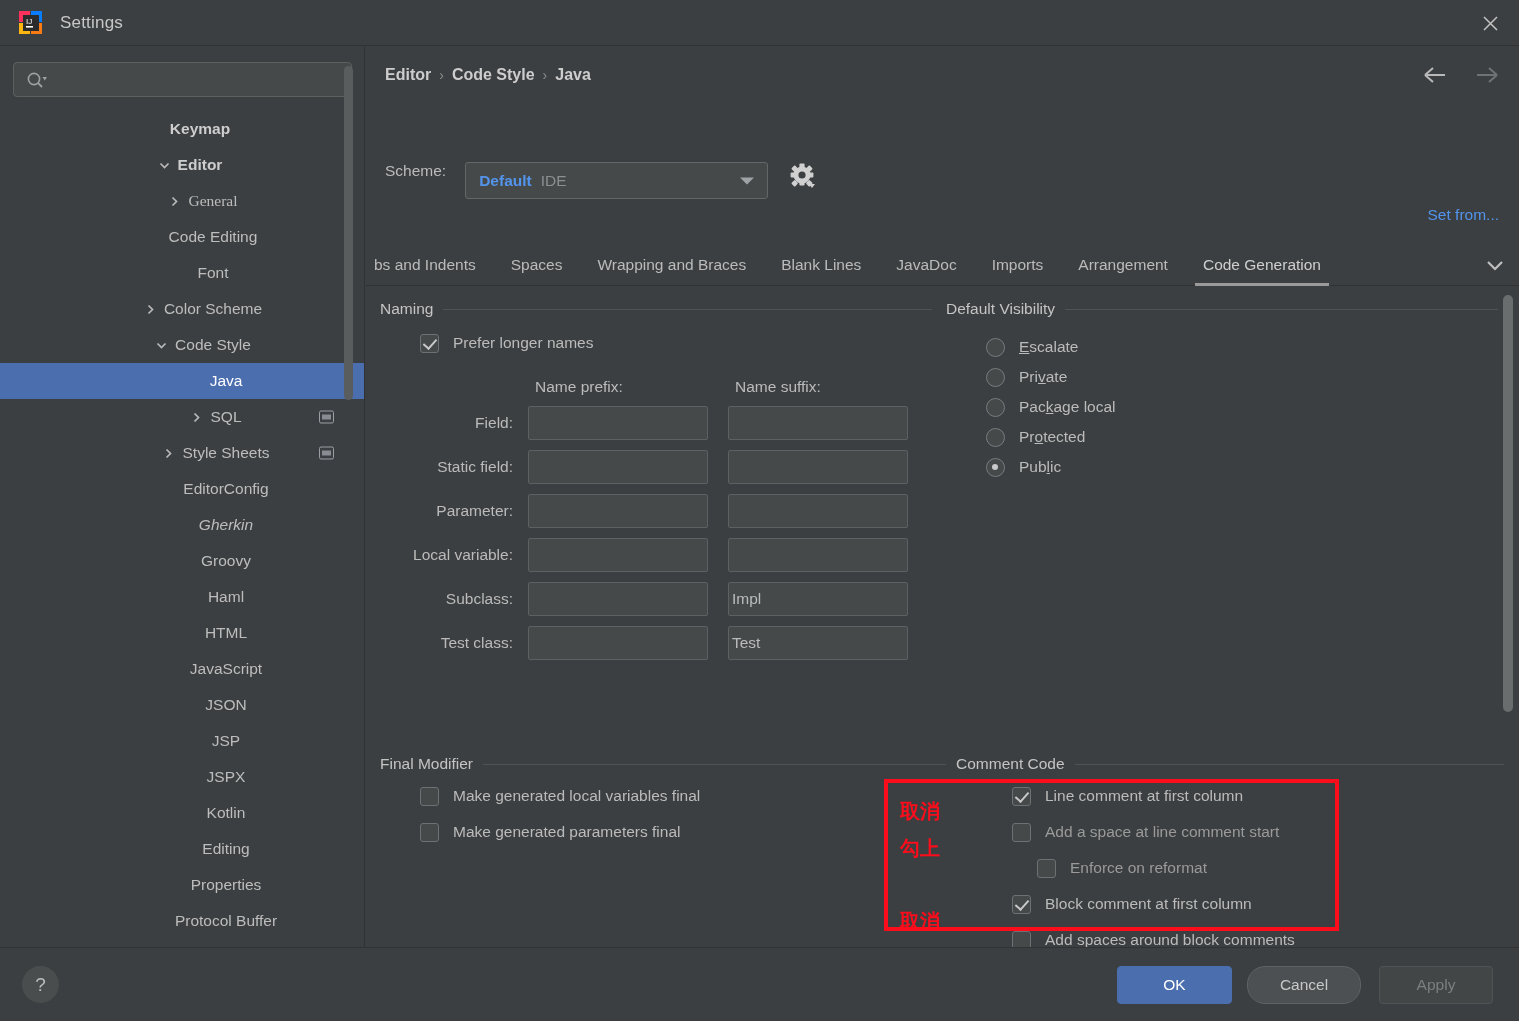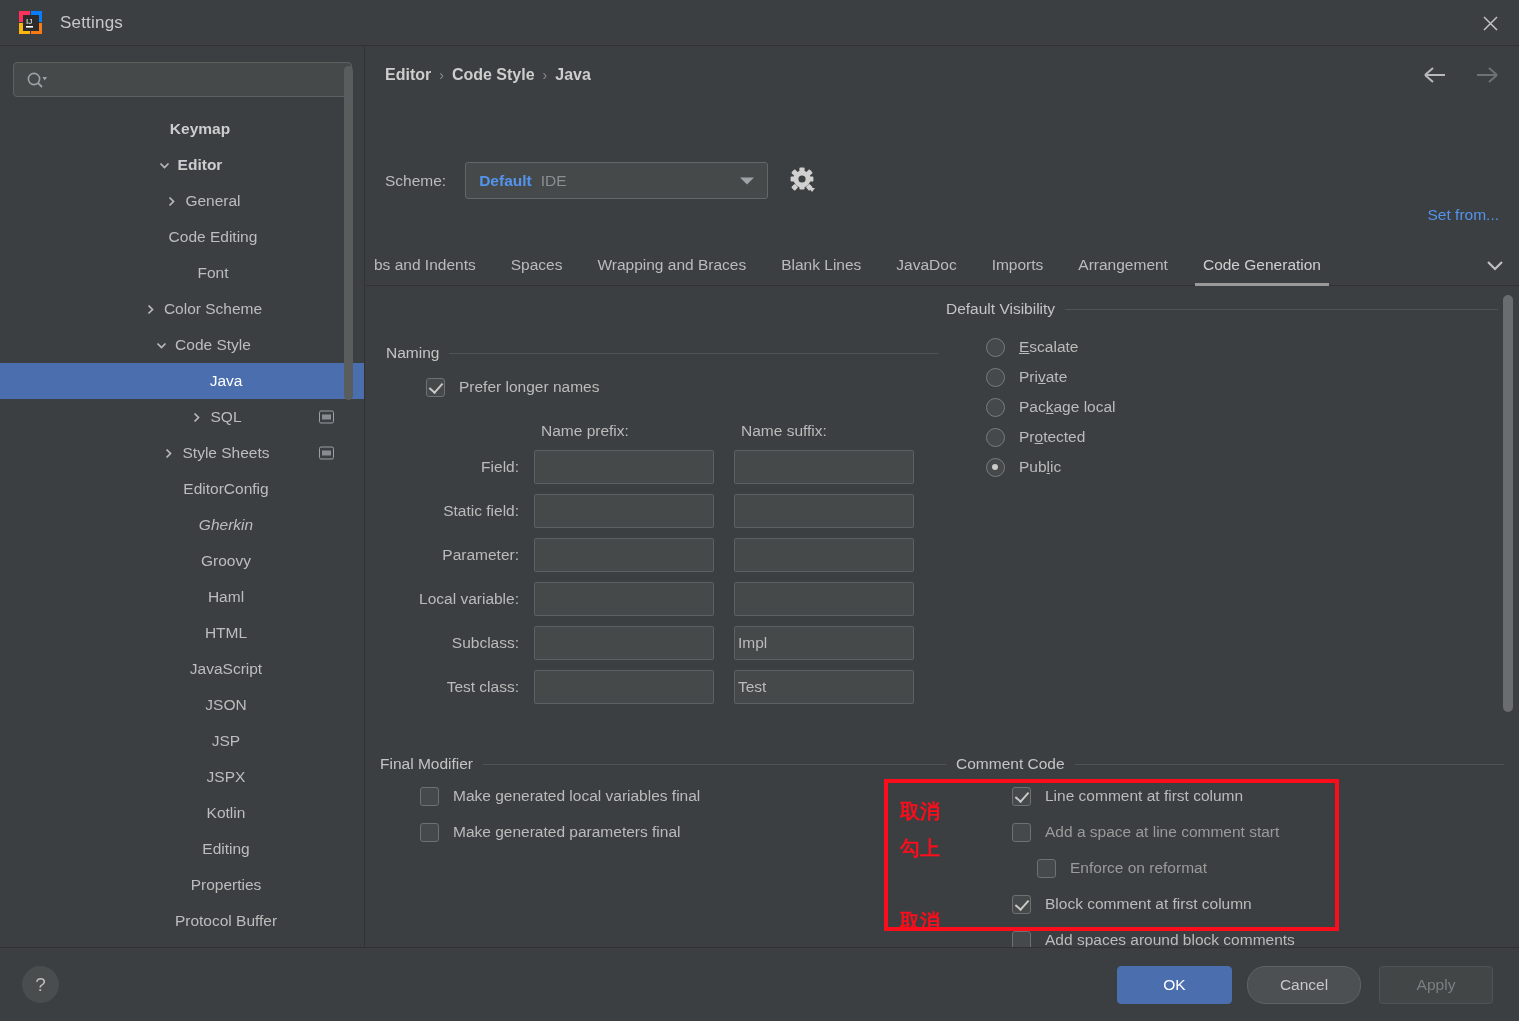--- a/index.html
+++ b/index.html
@@ -70,21 +70,21 @@
     background: #3c3f41;
   }
   .breadcrumb {
     position: absolute; left: 19px; top: 20px; font-size: 16px;
     font-weight: bold; color: #cdcdcd; display: flex; align-items: center; gap: 8px;
   }
   .crumb-sep { color: #8d8d8d; font-weight: normal; font-size: 14px; }
   .nav-arrows { position: absolute; right: 19px; top: 18px; display: flex; gap: 26px; }
   .nav-arrow { width: 26px; height: 24px; }
 
-  .scheme-row { position: absolute; left: 19px; top: 116px; display: flex; align-items: center; }
+  .scheme-row { position: absolute; left: 19px; top: 116px; display: flex; align-items: flex-start; }
   .scheme-label { font-size: 15.5px; color: #bbbbbb; margin-right: 19px; }
   .scheme-combo {
     width: 303px; height: 37px; background: #45494a; border: 1px solid #646767;
     border-radius: 3px; display: flex; align-items: center; padding: 0 10px 0 13px;
     position: relative;
   }
   .scheme-name { color: #5394ec; font-weight: bold; font-size: 15.5px; }
   .scheme-sub { color: #8b8f91; font-size: 15.5px; margin-left: 9px; }
   .combo-caret {
     position: absolute; right: 13px; top: 50%; transform: translateY(-50%);
@@ -120,21 +120,21 @@
   .panel { position: absolute; left: 0; top: 241px; width: 1153px; height: 660px; }
   .panel-scroll-track {
     position: absolute; right: 6px; top: 8px; width: 10px; height: 417px;
     background: #6a6d6e; border-radius: 5px;
   }
 
   .group-title-row { display: flex; align-items: center; gap: 10px; }
   .group-title { font-size: 15.5px; color: #c4c4c4; white-space: nowrap; }
   .group-line { flex: 1; height: 1px; background: #4f5355; }
 
-  .sec-naming { position: absolute; left: 20px; top: 13px; width: 552px; margin-top: 44px; }
+  .sec-naming { position: absolute; left: 14px; top: 13px; width: 552px; }
   .sec-visibility { position: absolute; left: 580px; top: 13px; width: 552px; }
   .sec-final { position: absolute; left: 14px; top: 468px; width: 552px; }
   .sec-comment { position: absolute; left: 566px; top: 468px; width: 572px; }
 
   
   .cb-row { display: flex; align-items: flex-start; height: 30px; }
   .cb {
     width: 19px; height: 19px; border: 1.6px solid #6d7174; border-radius: 3px;
     background: #45494a; position: relative; flex: 0 0 auto;
   }
@@ -252,21 +252,21 @@
             </svg>
           </span>
           <span class="tree-label" style="margin-left: 7px;">Editor</span>
         </div>
         <div class="tree-item">
           <span class="twisty" style="margin-left: 52px;">
             <svg width="13" height="13" viewBox="0 0 13 13">
               <path d="M4.5 2.5 L8.5 6.5 L4.5 10.5" stroke="#b9b9b9" stroke-width="1.7" fill="none"></path>
             </svg>
           </span>
-          <span class="tree-label" style="margin-left: 7px;">General</span>
+          <span class="tree-label" style="margin-left: 7px; font-family: Liberation Serif, serif;">General</span>
         </div>
         <div class="tree-item">
           <span class="twisty" style="margin-left: 52px;"></span>
           <span class="tree-label" style="margin-left: 7px;">Code Editing</span>
         </div>
         <div class="tree-item">
           <span class="twisty" style="margin-left: 52px;"></span>
           <span class="tree-label" style="margin-left: 7px;">Font</span>
         </div>
         <div class="tree-item">

